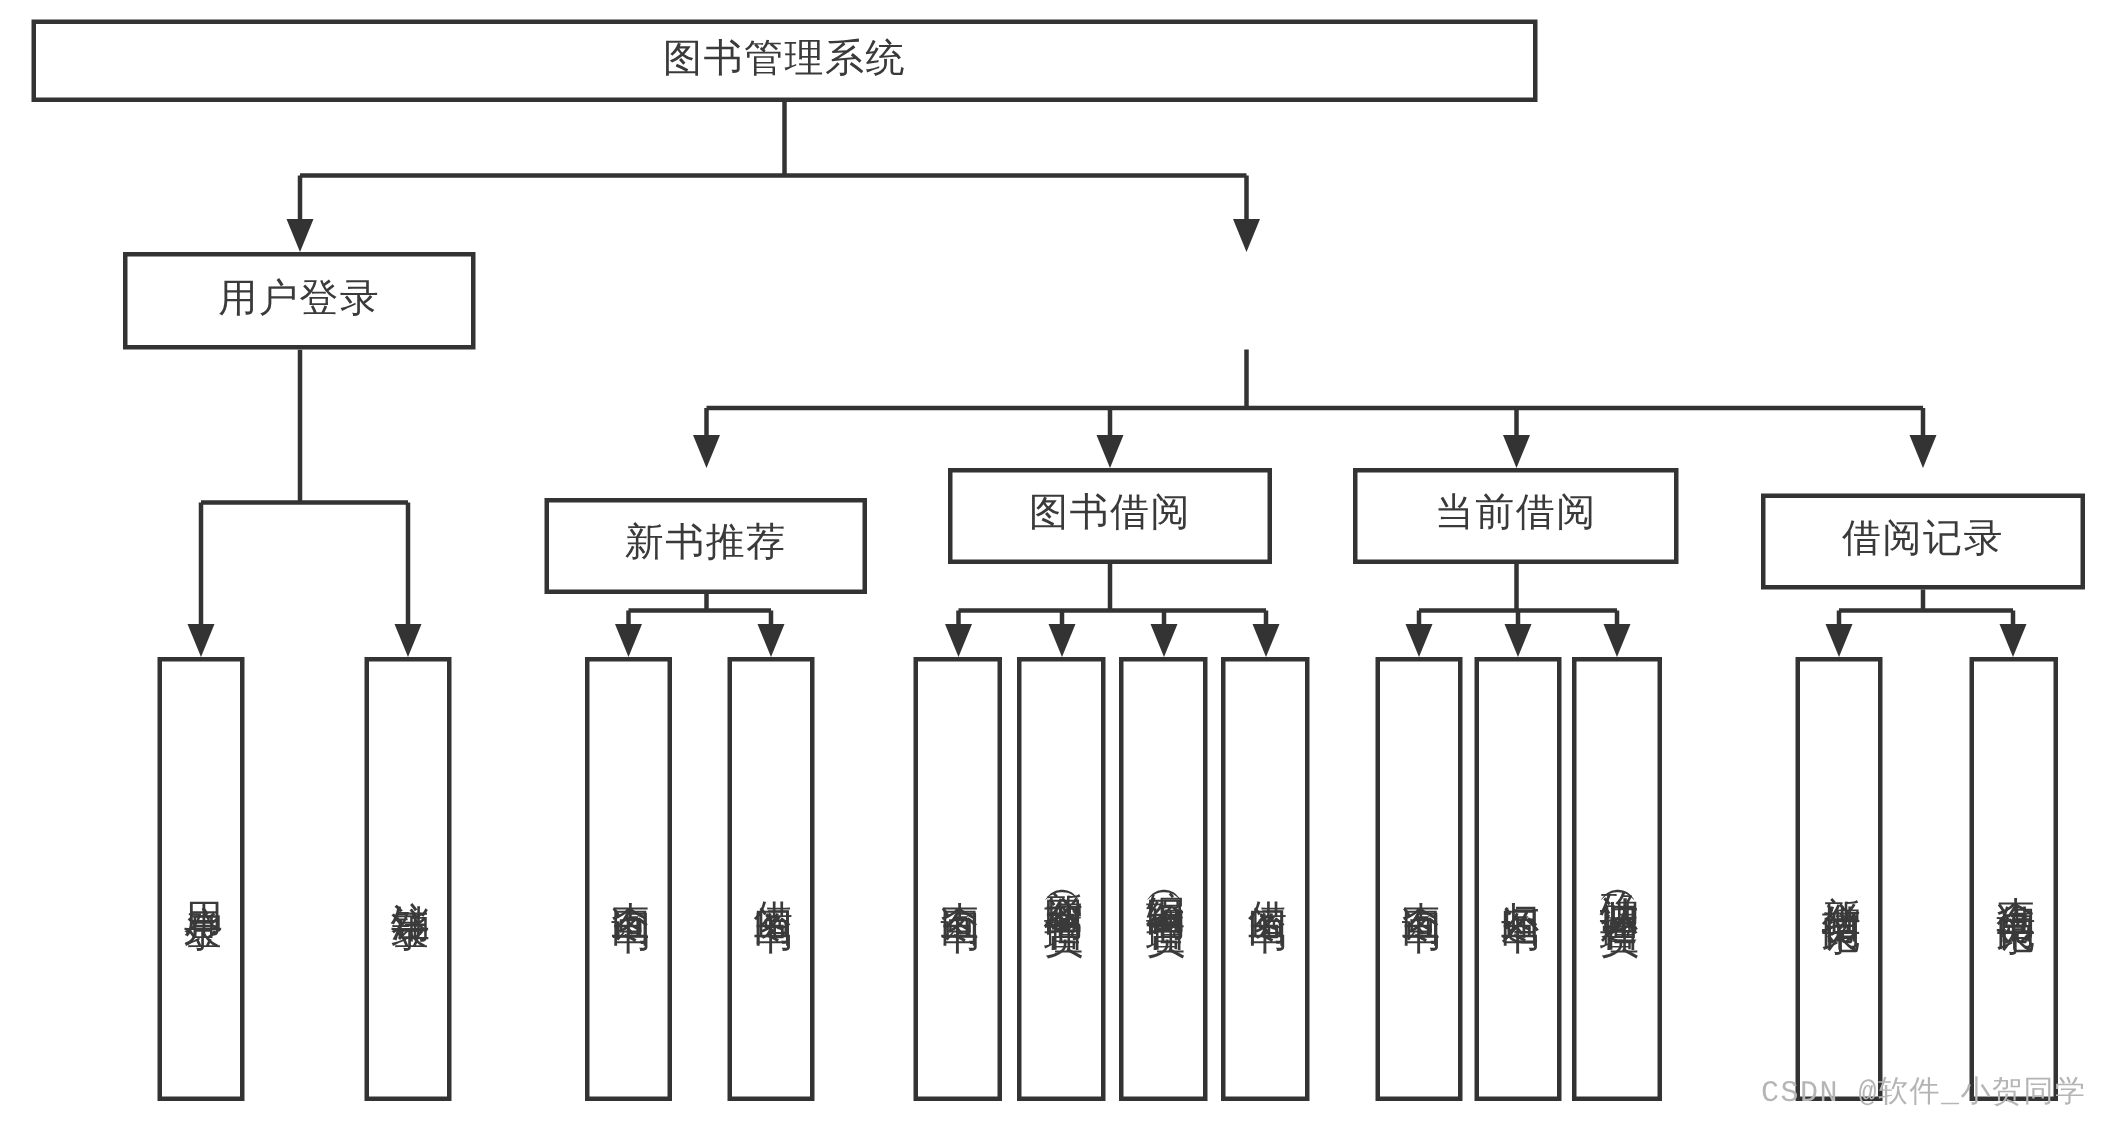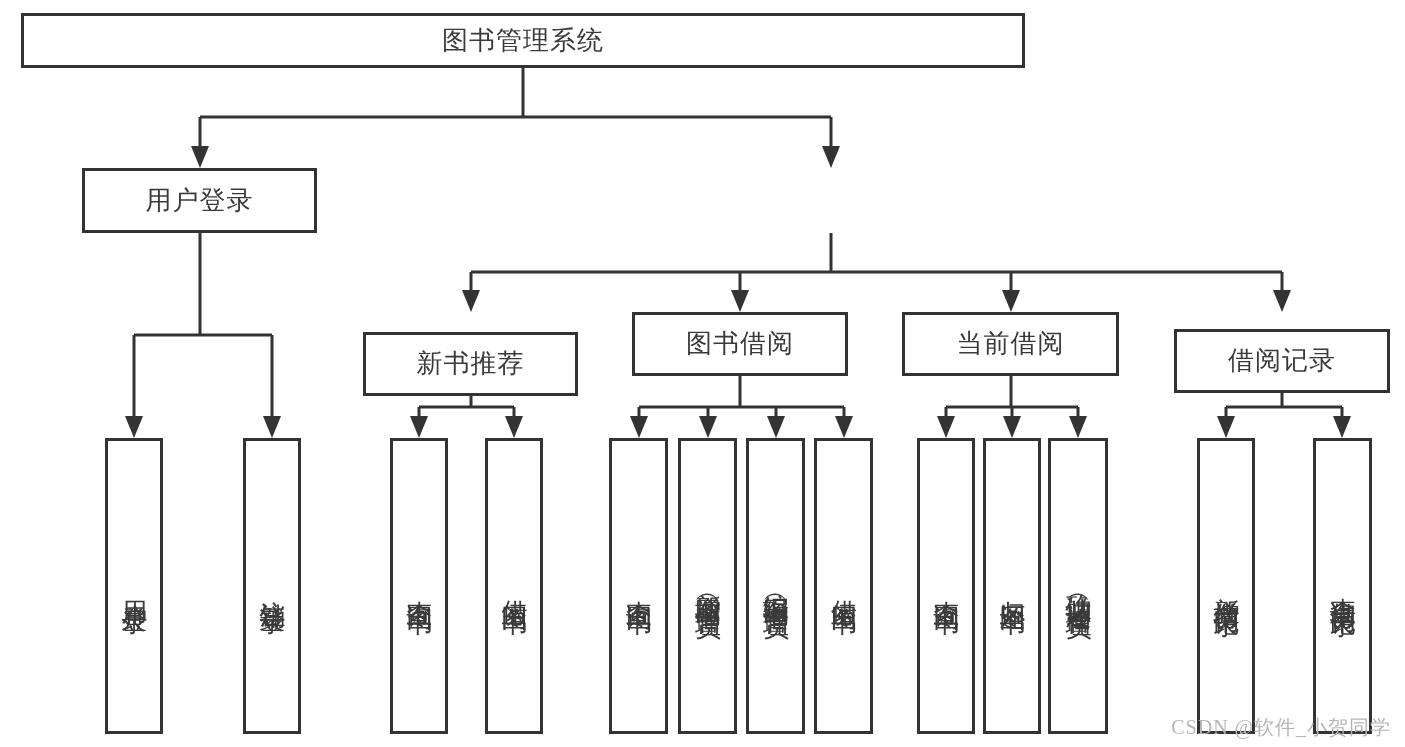--- a/index.html
+++ b/index.html
@@ -2,21 +2,21 @@
 <html><head>
 <meta charset="utf-8">
 <title>Diagram</title>
 <style>
   html, body { margin: 0; padding: 0; background: #ffffff; }
   .canvas {
     position: relative;
     width: 1405px;
     height: 747px;
     background: #ffffff;
-    font-family: Liberation Serif, serif;
+    font-family: Liberation Mono, monospace;
     overflow: hidden;
   }
   .connectors {
     position: absolute;
     left: 0; top: 0;
     width: 1405px; height: 747px;
   }
   .node {
     position: absolute;
     box-sizing: border-box;

